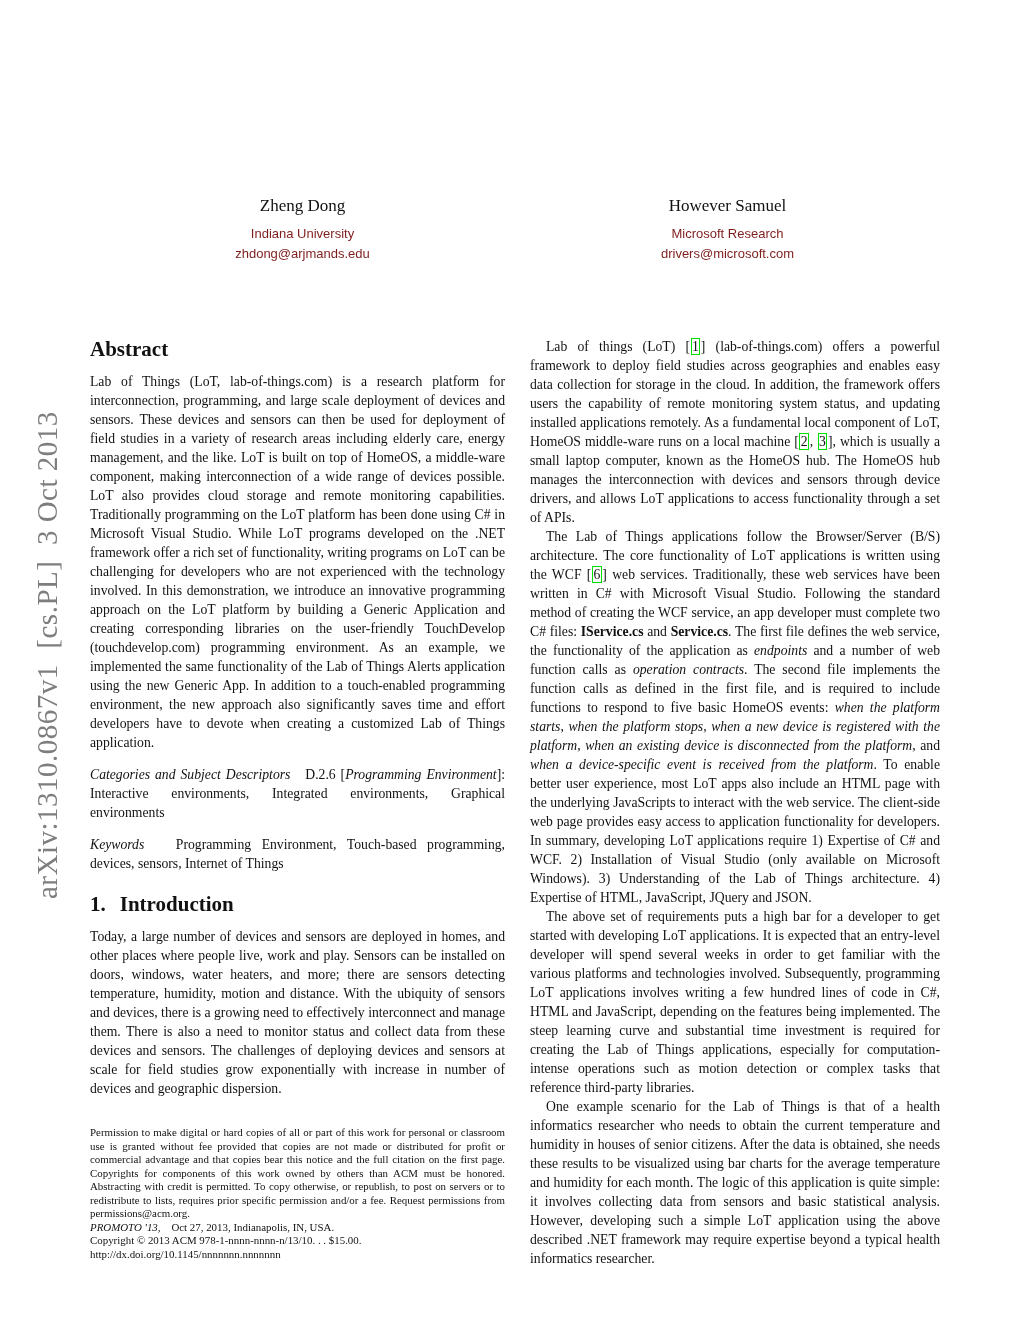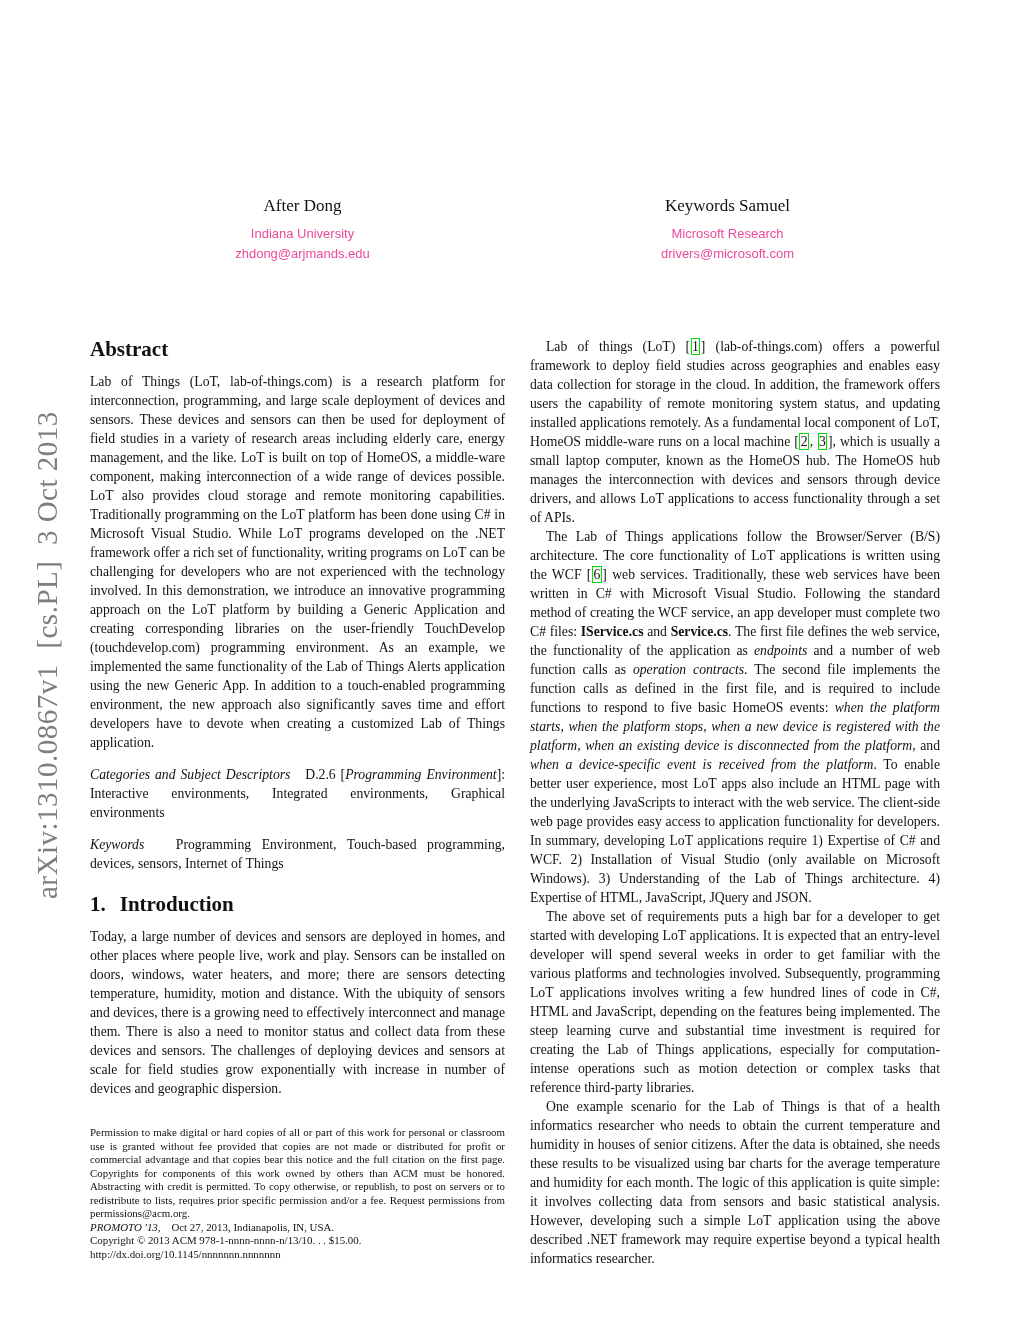--- a/index.html
+++ b/index.html
@@ -36,21 +36,21 @@
   
   .authors {
     position:absolute;
     top:196px; left:90px; width:850px;
     display:flex;
   }
   .author-block { width:50%; text-align:center; }
   .author-name { font-size:17px; margin-bottom:8px; }
   .author-affil, .author-email {
     font-family:"Liberation Sans", sans-serif;
-    font-size:13px; line-height:20px; color:#ec4899;
+    font-size:13px; line-height:20px; color:#7f1d1d;
   }
   
   .columns {
     position:absolute;
     top:337px; left:90px; width:850px;
     display:flex;
   }
   .col { width:415px; }
   .col-left { margin-right:25px; }
   .col-right { width:410px; }
@@ -92,26 +92,26 @@
 </head>
 <body>
 
 <div class="page">
 
   <div class="arxiv-stamp">arXiv:1310.0867v1&nbsp; [cs.PL]&nbsp; 3&nbsp;Oct&nbsp;2013</div>
 
 
   <div class="authors">
     <div class="author-block">
-      <div class="author-name">After Dong</div>
+      <div class="author-name">Zheng Dong</div>
       <div class="author-affil">Indiana University</div>
       <div class="author-email">zhdong@arjmands.edu</div>
     </div>
     <div class="author-block">
-      <div class="author-name">Keywords Samuel</div>
+      <div class="author-name">However Samuel</div>
       <div class="author-affil">Microsoft Research</div>
       <div class="author-email">drivers@microsoft.com</div>
     </div>
   </div>
 
   <div class="columns">
 
     <div class="col col-left">
       <div class="abstract-heading">Abstract</div>
       <p class="body-par">Lab of Things (LoT, lab-of-things.com) is a research platform for interconnection, programming, and large scale deployment of devices and sensors. These devices and sensors can then be used for deployment of field studies in a variety of research areas including elderly care, energy management, and the like. LoT is built on top of HomeOS, a middle-ware component, making interconnection of a wide range of devices possible. LoT also provides cloud storage and remote monitoring capabilities. Traditionally programming on the LoT platform has been done using C# in Microsoft Visual Studio. While LoT programs developed on the .NET framework offer a rich set of functionality, writing programs on LoT can be challenging for developers who are not experienced with the technology involved. In this demonstration, we introduce an innovative programming approach on the LoT platform by building a Generic Application and creating corresponding libraries on the user-friendly TouchDevelop (touchdevelop.com) programming environment. As an example, we implemented the same functionality of the Lab of Things Alerts application using the new Generic App. In addition to a touch-enabled programming environment, the new approach also significantly saves time and effort developers have to devote when creating a customized Lab of Things application.</p>

